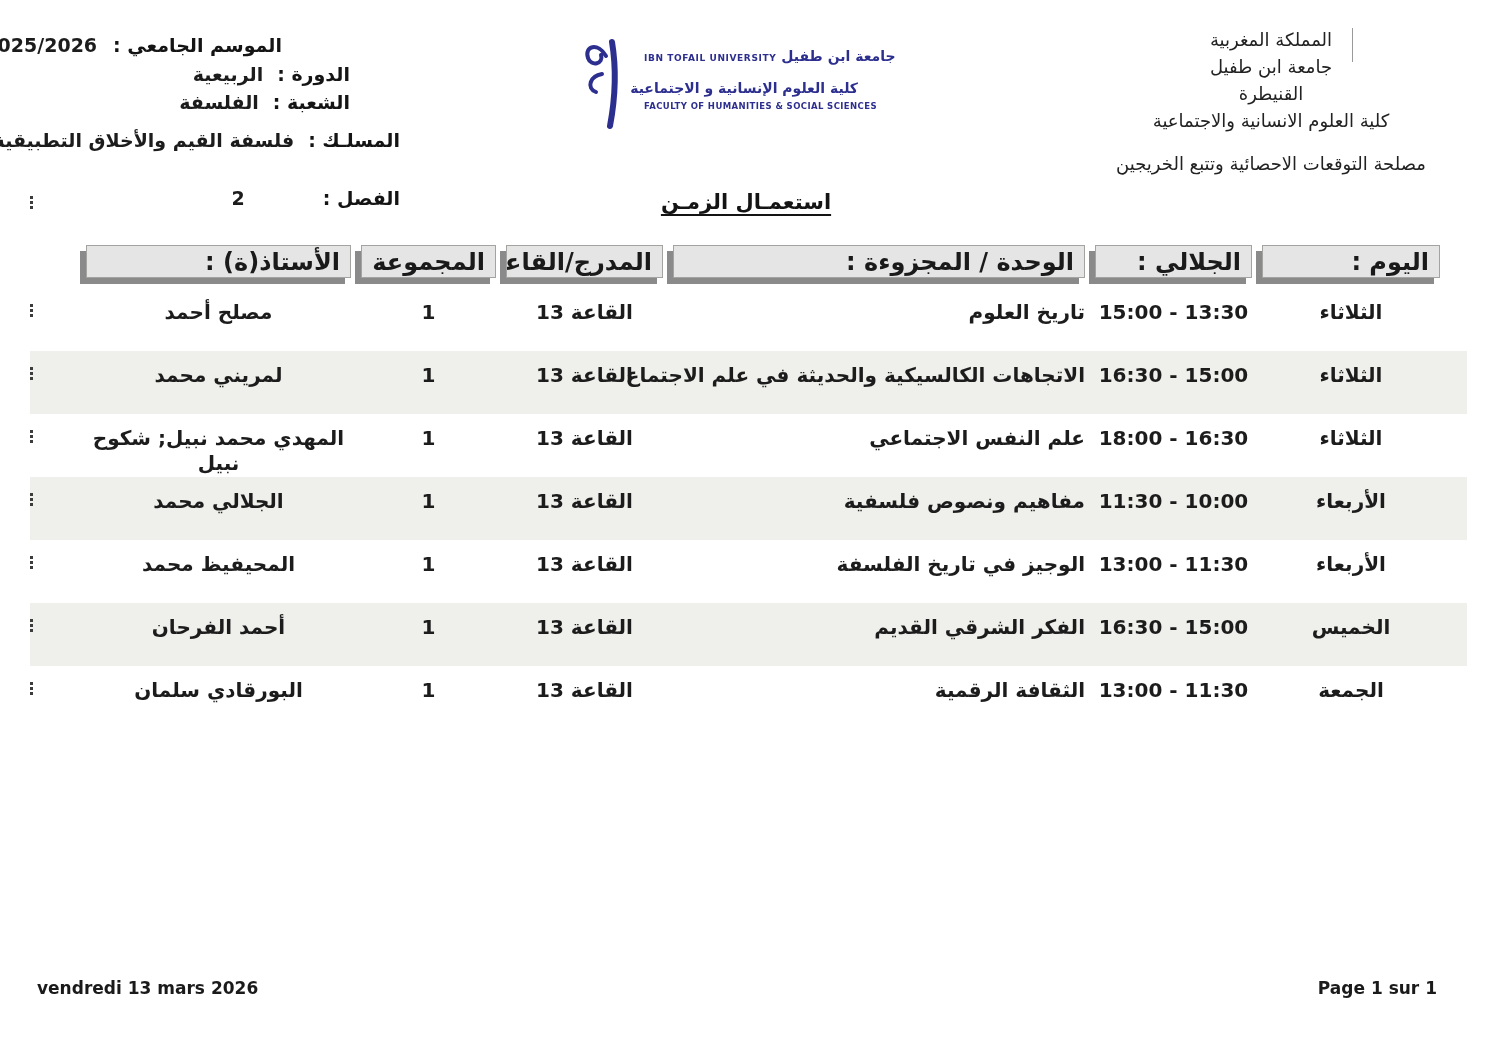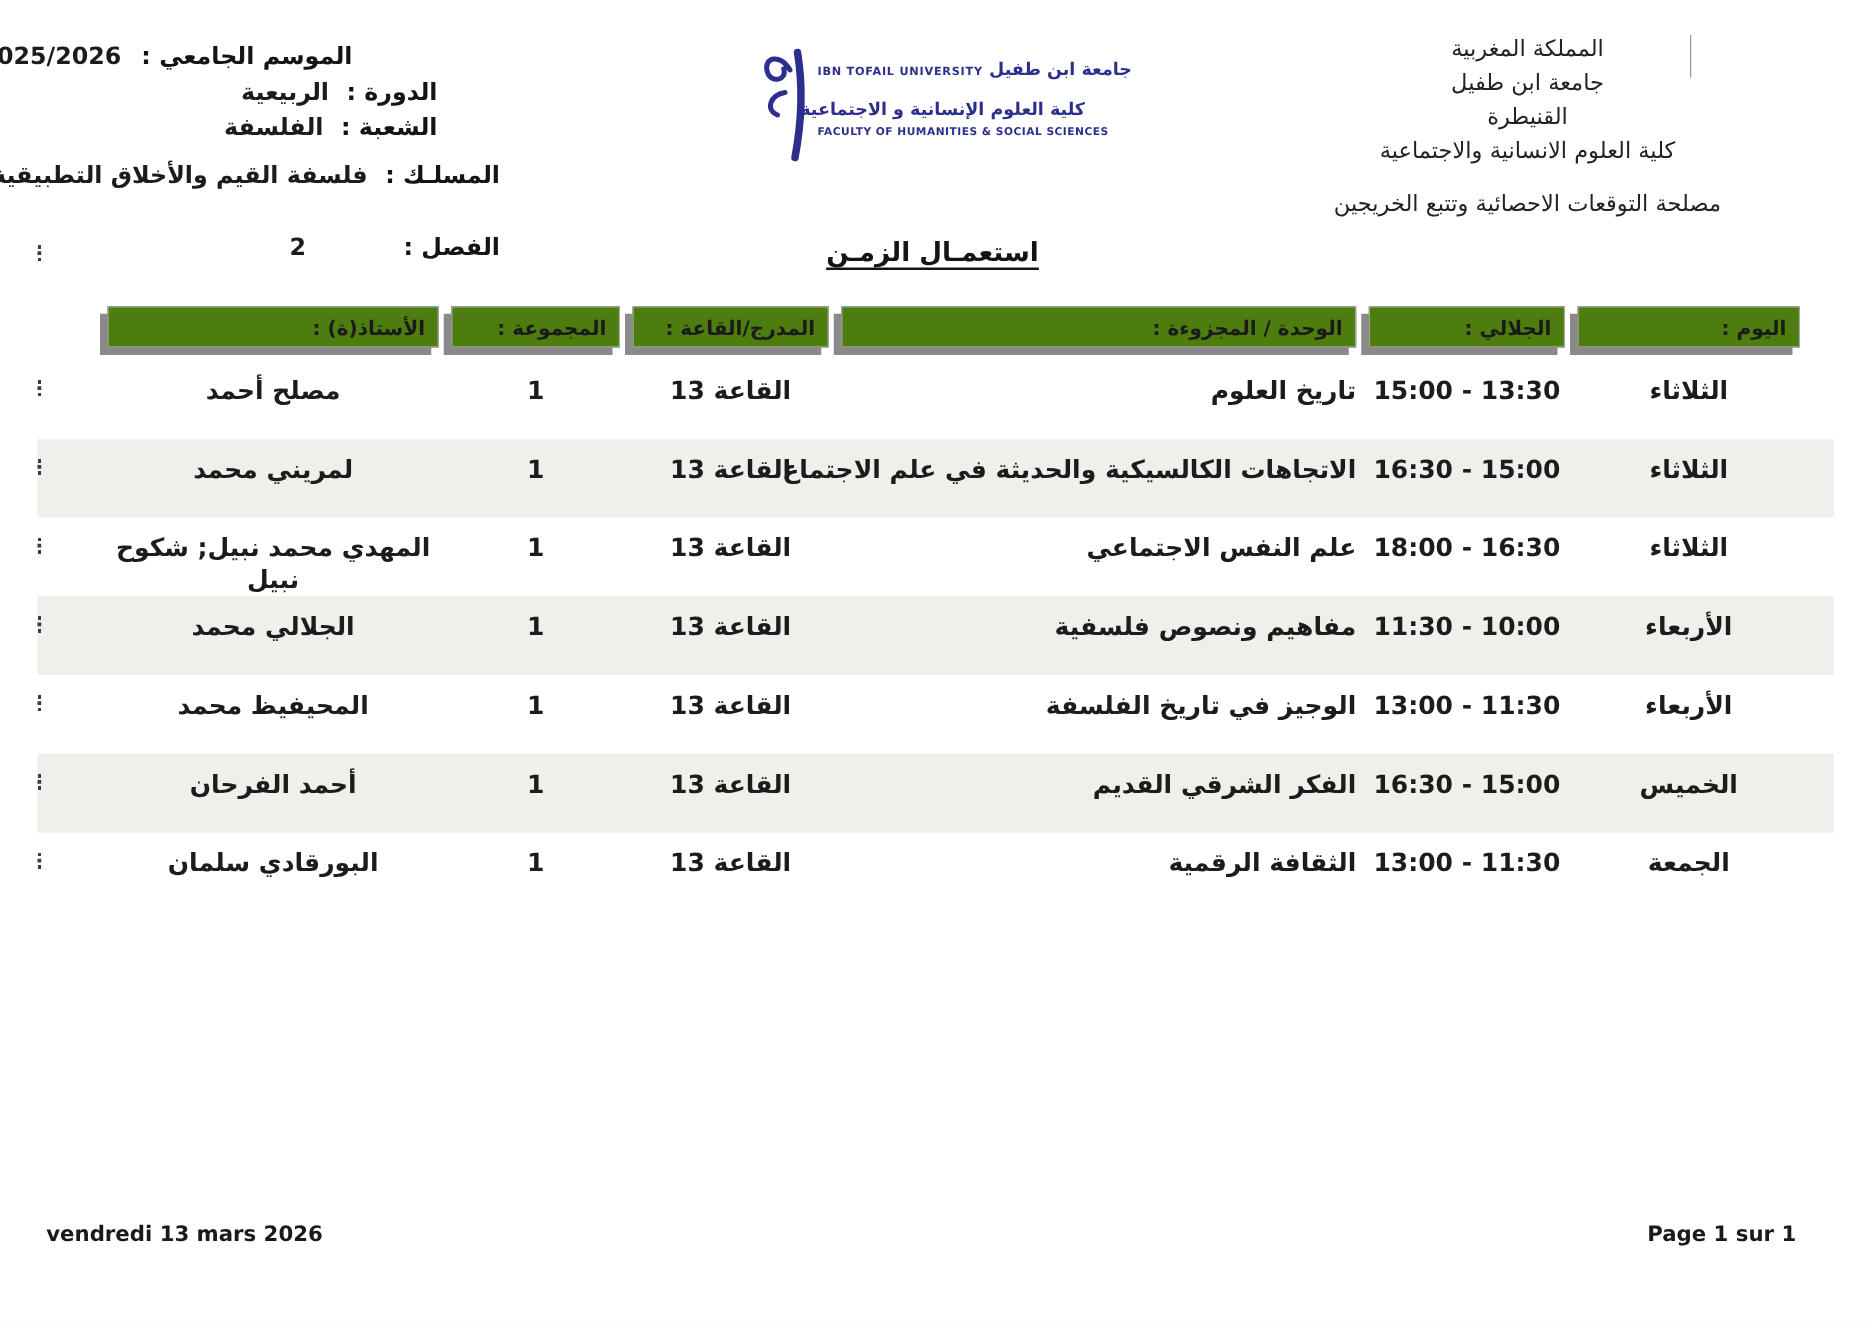--- a/index.html
+++ b/index.html
@@ -4,41 +4,41 @@
 <style>
   html,body { margin:0; padding:0; background:#ffffff; }
   .page {
     position:relative; width:1497px; height:1059px; background:#ffffff;
     font-family:"DejaVu Sans", sans-serif; color:#1f1f1f; overflow:hidden;
     outline:1px solid #e3e3e0;
   }
 
   
   .inst {
-    position:absolute; left:1036px; top:26px; width:372px;
+    position:absolute; left:1085px; top:26px; width:372px;
     direction:rtl; text-align:center; font-size:18px; line-height:27px;
     font-weight:500; color:#222;
   }
   .inst .service { margin-top:16px; }
   .inst .code { margin-top:26px; font-size:16px; font-weight:500; letter-spacing:1px; direction:ltr; }
   .vline-artifact { position:absolute; left:1352px; top:28px; width:1px; height:34px; background:#9a9a9a; }
 
   
   .info-line { position:absolute; direction:rtl; display:flex; align-items:baseline; white-space:nowrap; }
   .info-line .lbl { font-weight:700; font-size:19px; color:#141414; }
   .info-line .val { font-weight:600; font-size:19px; color:#1c1c1c; }
   .line-year     { top:34px;  right:1215px; gap:16px; }
   .line-session  { top:63px;  right:1147px; gap:14px; }
   .line-branch   { top:91px;  right:1147px; gap:14px; }
   .line-track    { top:129px; right:1097px; gap:14px; }
   .line-track .val { font-weight:700; }
   .line-semester { top:187px; right:1097px; gap:78px; }
 
   
-  .logo { position:absolute; left:604px; top:36px; width:268px; height:96px; display:flex; gap:4px; }
+  .logo { position:absolute; left:578px; top:36px; width:268px; height:96px; display:flex; gap:20px; }
   .logo-mark { width:46px; height:96px; flex:0 0 auto; }
   .logo-text { color:#2d2f8f; width:214px; display:flex; flex-direction:column; justify-content:flex-start; padding-top:12px; }
   .logo-l1 { display:flex; align-items:baseline; gap:5px; justify-content:flex-start; }
   .logo-l1 .en { font-size:9px;  font-weight:700; letter-spacing:0.6px; white-space:nowrap; }
   .logo-l1 .ar { font-size:14px; font-weight:700; direction:rtl; white-space:nowrap; }
   .logo-l2 { font-size:14px; font-weight:700; direction:rtl; text-align:right; margin-top:16px; white-space:nowrap; }
   .logo-l3 { font-size:8.5px; font-weight:700; letter-spacing:0.4px; margin-top:5px; white-space:nowrap; }
 
   
   .doc-title {
@@ -46,23 +46,23 @@
     text-align:center; font-size:21px; font-weight:700; color:#141414;
     text-decoration:underline; text-underline-offset:5px;
   }
 
   
   .thead {
     position:absolute; top:245px; right:57px; width:1354px; direction:rtl;
     display:grid; grid-template-columns:178px 157px 412px 157px 135px 265px; column-gap:10px;
   }
   .hbox {
-    height:33px; line-height:33px; background:#4d7c0f;
+    height:33px; line-height:33px; background:#e5e5e5;
     border:1px solid #a3a3a0; box-shadow:-6px 6px 0 #8a8a8a;
-    font-size:16px; font-weight:700; color:#1a1a1a;
+    font-size:24px; font-weight:700; color:#1a1a1a;
     padding:0 10px; box-sizing:border-box; text-align:right; white-space:nowrap; overflow:hidden;
   }
 
   .rows { position:absolute; top:288px; left:0; width:1497px; }
   .row { position:relative; height:63px; }
   .row .band { position:absolute; left:30px; top:0; width:1437px; height:63px; background:transparent; }
   .row.shaded .band { background:#efefeb; }
   .rgrid {
     position:absolute; top:0; right:57px; width:1354px; height:63px; direction:rtl;
     display:grid; grid-template-columns:178px 157px 412px 157px 135px 265px; column-gap:10px;

